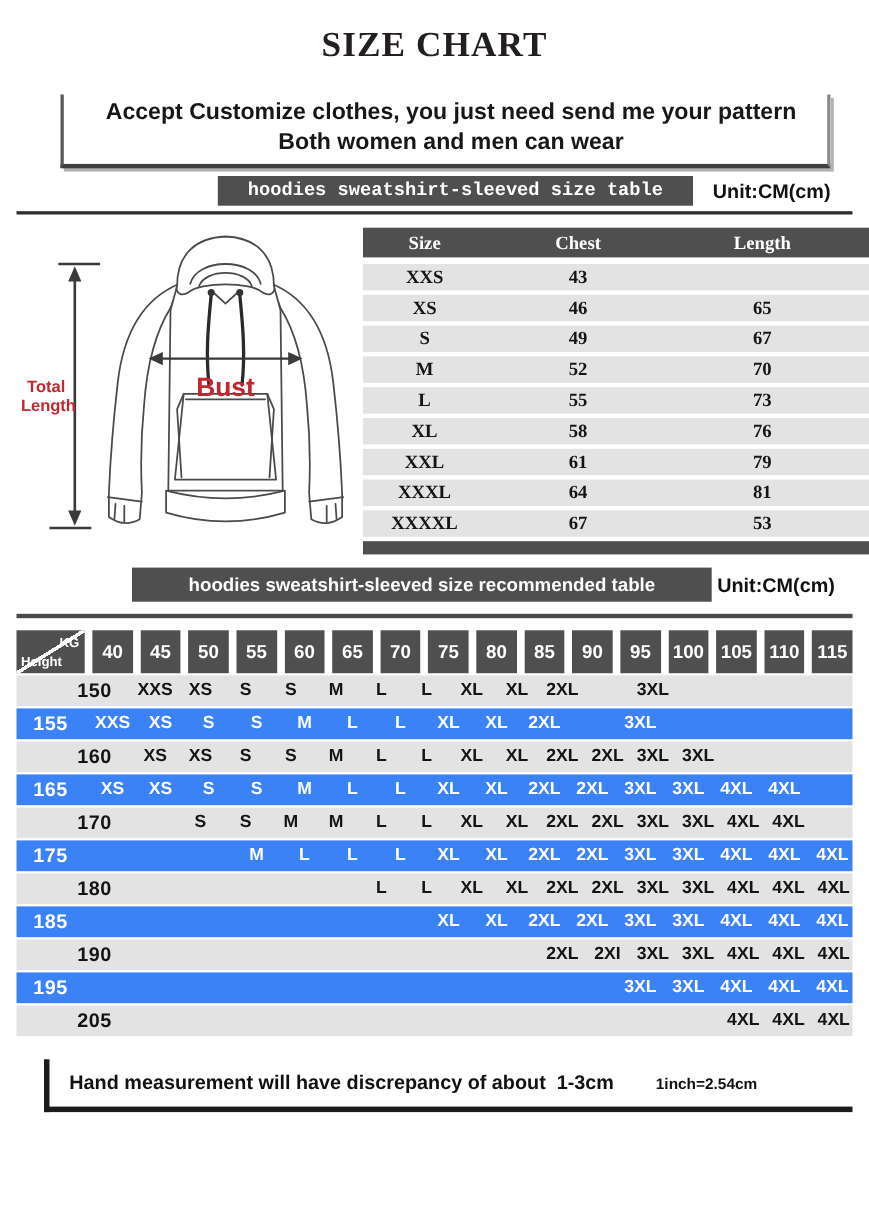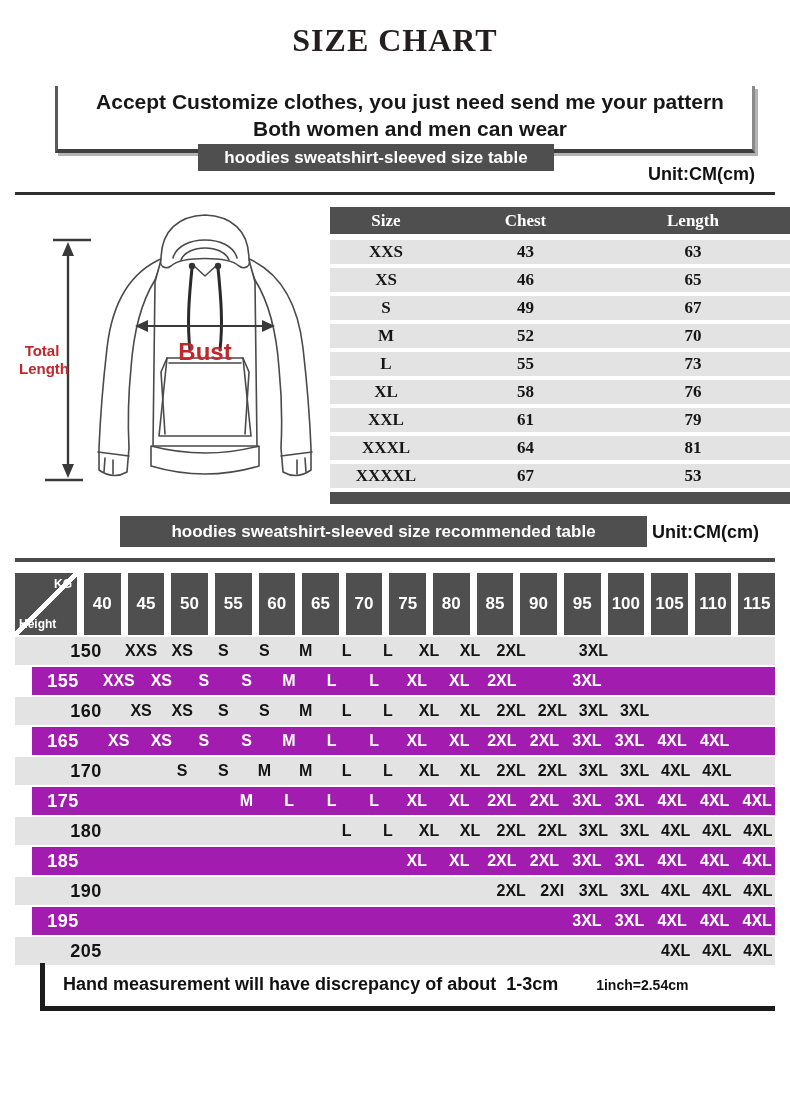--- a/index.html
+++ b/index.html
@@ -15,21 +15,21 @@
   .notice {
     position:absolute; top:86px; left:55px; width:700px; box-sizing:border-box;
     text-align:center; font-weight:bold; font-size:21px; line-height:27px; color:#171717;
     border-left:3px solid #5a5a5a; border-right:3px solid #8a8a8a; border-bottom:4px solid #3f3f3f;
     box-shadow:3px 3px 0 #b3b3b3; padding:2px 6px 7px 16px;
   }
   .bar {
     position:absolute; background:#4f4f4f; color:#ffffff; font-weight:bold; font-size:17px;
     display:flex; align-items:center; justify-content:center; white-space:nowrap;
   }
-  #bar1 { top:144px; left:198px; width:356px; height:27px; }
+  #bar1 { top:160px; left:198px; width:432px; height:27px;font-family:Liberation Mono, monospace; }
   #bar2 { top:516px; left:120px; width:527px; height:31px; }
   .unit { position:absolute; font-weight:bold; font-size:18px; color:#111; white-space:nowrap; }
   #unit1 { top:164px; left:648px; }
   #unit2 { top:522px; left:652px; }
   .rule { position:absolute; left:15px; width:760px; }
   #rule1 { top:192px; height:3px; background:#2e2e2e; }
   #rule2 { top:558px; height:4px; background:#4a4a4a; }
 
   
   #diagram { position:absolute; top:208px; left:15px; width:315px; height:295px; }
@@ -38,34 +38,34 @@
   #sizeTable { position:absolute; top:207px; left:330px; width:464px;font-family:Liberation Serif, serif; }
   .st-head, .st-row { display:grid; grid-template-columns:112px 167px 168px; }
   .st-head { background:#4f4f4f; color:#fff; height:27px; margin-bottom:6px; }
   .st-row  { background:#e3e3e3; color:#151515; height:24px; margin-bottom:4px; }
   .st-cell { display:flex; align-items:center; justify-content:center; font-weight:bold; font-size:17px; }
   .st-strip { height:12px; background:#4f4f4f; margin-top:2px; }
 
   
   #matrix { position:absolute; top:573px; left:15px; width:760px; }
   .mx-head, .mx-row { display:grid; grid-template-columns:62px repeat(16, 1fr); column-gap:7px; }
-  .mx-head { height:62px; margin-bottom:2px; }
+  .mx-head { height:39px; margin-bottom:2px; }
   .mx-hcell {
     background:#4f4f4f; color:#fff; font-weight:bold; font-size:17px;
     display:flex; align-items:center; justify-content:center;
   }
   .mx-corner {
     position:relative; background-color:#4f4f4f; color:#fff;
     background-image:linear-gradient(to bottom right, rgba(0,0,0,0) 47.5%, #fff 47.5%, #fff 52.5%, rgba(0,0,0,0) 52.5%);
   }
   .mx-corner .kg { position:absolute; top:4px; right:5px; font-size:12px; font-weight:bold; }
   .mx-corner .ht { position:absolute; bottom:4px; left:4px; font-size:12px; font-weight:bold; }
   .mx-row { height:28px; margin-bottom:2px; align-items:center; }
   .mx-row.light { background:#e3e3e3; color:#141414;padding-left:40px; }
-  .mx-row.dark  { background:#a21caf; color:#ffffff;margin-left:17px; }
+  .mx-row.dark  { background:#3b82f6; color:#ffffff; }
   .mx-cell { text-align:center; font-weight:bold; font-size:16px; white-space:nowrap; }
   .mx-height { text-align:center; font-weight:bold; font-size:18px; letter-spacing:0.5px; }
 
   
   #footer {
     position:absolute; top:963px; left:40px; width:735px; height:48px; box-sizing:border-box;
     border-left:5px solid #1b1b1b; border-bottom:5px solid #1b1b1b;
     display:flex; align-items:center; color:#111;
   }
   .footer-note { margin-left:18px; font-weight:bold; font-size:18px; white-space:pre; }
@@ -135,21 +135,20 @@
   <div id="sizeTable">
     <div class="st-head">
         <div class="st-cell">Size</div>
         <div class="st-cell">Chest</div>
         <div class="st-cell">Length</div>
       </div>
     <div id="sizeBody">
         <div class="st-row">
           <div class="st-cell">XXS</div>
           <div class="st-cell">43</div>
-          <div class="st-cell">63</div>
         </div>
         <div class="st-row">
           <div class="st-cell">XS</div>
           <div class="st-cell">46</div>
           <div class="st-cell">65</div>
         </div>
         <div class="st-row">
           <div class="st-cell">S</div>
           <div class="st-cell">49</div>
           <div class="st-cell">67</div>

